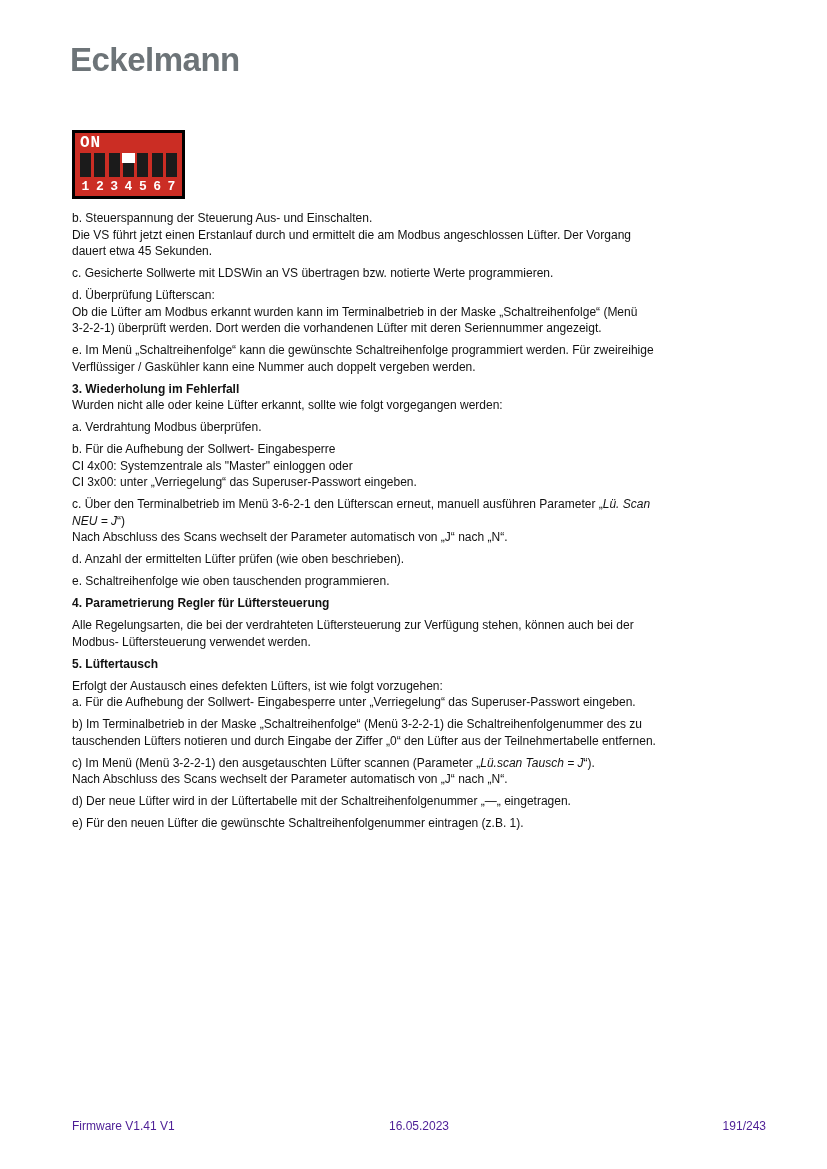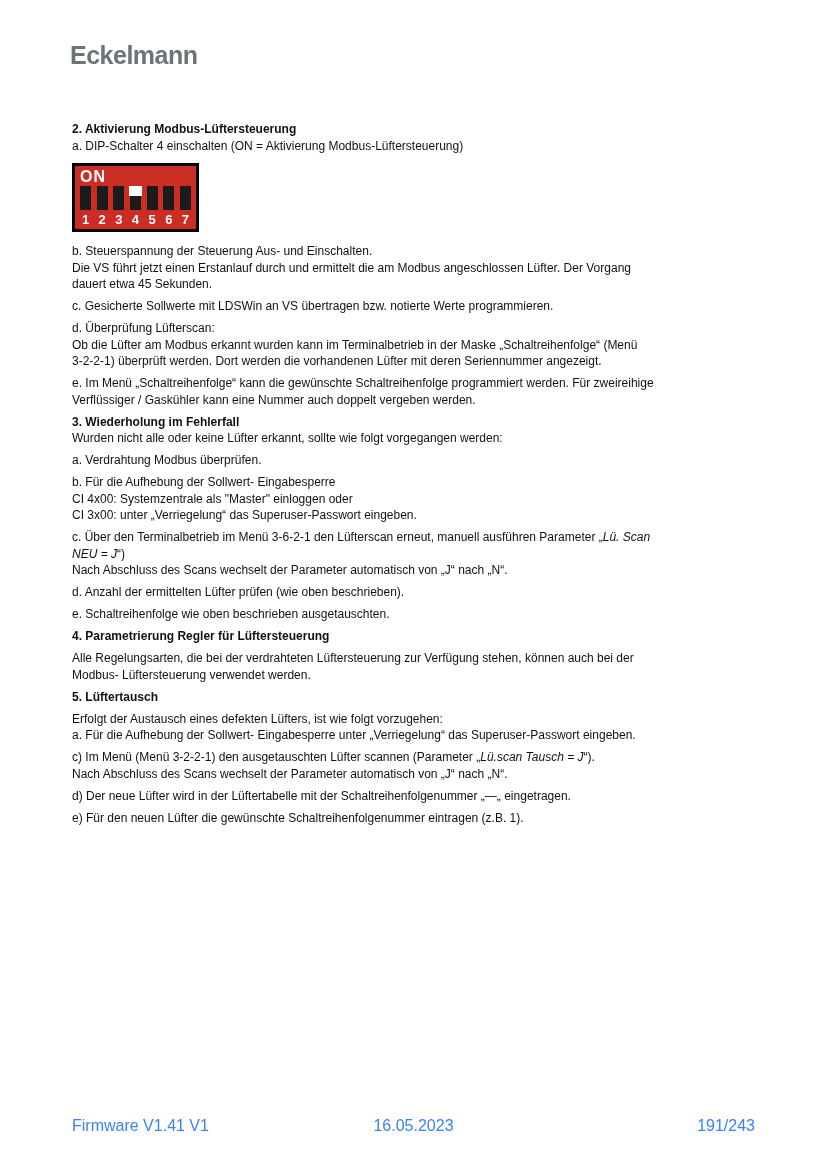--- a/index.html
+++ b/index.html
@@ -7,71 +7,71 @@
     position:relative;
     width:827px;height:1169px;
     margin:0 auto;
     background:#ffffff;
     font-family:"Liberation Sans", sans-serif;
     color:#111;
     overflow:hidden;
   }
   .logo{
     position:absolute;left:70px;top:41px;
-    font-size:25px;font-weight:bold;
+    font-size:33px;font-weight:bold;
     letter-spacing:-0.5px;
     color:#6d7478;
   }
   .content{
     position:absolute;left:72px;top:121px;width:692px;
     font-size:12px;line-height:16.5px;
   }
   .para{margin:0 0 5.5px 0;}
   .bold{font-weight:bold;}
   .italic{font-style:italic;}
 
   
   .dip{
     box-sizing:border-box;
-    width:127px;height:69px;
+    width:113px;height:69px;
     border:3px solid #000;
     background:#cb2d24;
     padding:2px 5px 0 5px;
     margin:9px 0 11px 0;
+    font-family:Liberation Mono, monospace;
   }
   .dip-label{
     display:block;
     color:#fff;font-weight:bold;
     font-size:16px;line-height:17px;
     letter-spacing:1px;
   }
   .dip-slots{display:flex;justify-content:space-between;margin-top:1px;height:24px;}
   .dip-slot{position:relative;width:11px;height:24px;background:#1b1b1b;}
   .dip-handle{position:absolute;left:-1px;top:0;width:13px;height:10px;background:#fff;}
   .dip-nums{display:flex;justify-content:space-between;margin-top:3px;}
   .dip-num{width:11px;text-align:center;color:#fff;font-weight:bold;font-size:13px;line-height:13px;}
 
   
   .footer{
-    position:absolute;left:72px;right:72px;top:1118px;
-    font-size:16px;line-height:16px;color:#3b82f6;
+    position:absolute;left:72px;right:61px;top:1118px;
+    font-size:12px;line-height:16px;color:#4c1d95;
   }
   .footer-left{float:left;}
   .footer-right{float:right;}
   .footer-center{position:absolute;left:50%;transform:translateX(-50%);}
 </style>
 </head>
 <body>
 
 <div class="page">
 
   <div class="logo">Eckelmann</div>
 
   <div class="content">
-      <p class="para"><span class="bold">2. Aktivierung Modbus-Lüftersteuerung</span><span><br>a. DIP-Schalter 4 einschalten (ON = Aktivierung Modbus-Lüftersteuerung)</span></p>
       <div class="dip">
         <span class="dip-label">ON</span>
         <div class="dip-slots">
           <div class="dip-slot"></div>
           <div class="dip-slot"></div>
           <div class="dip-slot"></div>
           <div class="dip-slot">
             <div class="dip-handle"></div>
           </div>
           <div class="dip-slot"></div>
@@ -90,25 +90,26 @@
       </div>
       <p class="para"><span>b. Steuerspannung der Steuerung Aus- und Einschalten.<br>Die VS führt jetzt einen Erstanlauf durch und ermittelt die am Modbus angeschlossen Lüfter. Der Vorgang<br>dauert etwa 45 Sekunden.</span></p>
       <p class="para"><span>c. Gesicherte Sollwerte mit LDSWin an VS übertragen bzw. notierte Werte programmieren.</span></p>
       <p class="para"><span>d. Überprüfung Lüfterscan:<br>Ob die Lüfter am Modbus erkannt wurden kann im Terminalbetrieb in der Maske „Schaltreihenfolge“ (Menü<br>3-2-2-1) überprüft werden. Dort werden die vorhandenen Lüfter mit deren Seriennummer angezeigt.</span></p>
       <p class="para"><span>e. Im Menü „Schaltreihenfolge“ kann die gewünschte Schaltreihenfolge programmiert werden. Für zweireihige<br>Verflüssiger / Gaskühler kann eine Nummer auch doppelt vergeben werden.</span></p>
       <p class="para"><span class="bold">3. Wiederholung im Fehlerfall</span><span><br>Wurden nicht alle oder keine Lüfter erkannt, sollte wie folgt vorgegangen werden:</span></p>
       <p class="para"><span>a. Verdrahtung Modbus überprüfen.</span></p>
       <p class="para"><span>b. Für die Aufhebung der Sollwert- Eingabesperre<br>CI 4x00: Systemzentrale als "Master" einloggen oder<br>CI 3x00: unter „Verriegelung“ das Superuser-Passwort eingeben.</span></p>
       <p class="para"><span>c. Über den Terminalbetrieb im Menü 3-6-2-1 den Lüfterscan erneut, manuell ausführen Parameter „</span><span class="italic">Lü. Scan<br>NEU = J</span><span>“)<br>Nach Abschluss des Scans wechselt der Parameter automatisch von „J“ nach „N“.</span></p>
       <p class="para"><span>d. Anzahl der ermittelten Lüfter prüfen (wie oben beschrieben).</span></p>
-      <p class="para"><span>e. Schaltreihenfolge wie oben beschrieben ausgetauschten.</span></p>
+      <p class="para"><span>e. Schaltreihenfolge wie oben tauschenden programmieren.</span></p>
       <p class="para"><span class="bold">4. Parametrierung Regler für Lüftersteuerung</span></p>
       <p class="para"><span>Alle Regelungsarten, die bei der verdrahteten Lüftersteuerung zur Verfügung stehen, können auch bei der<br>Modbus- Lüftersteuerung verwendet werden.</span></p>
       <p class="para"><span class="bold">5. Lüftertausch</span></p>
       <p class="para"><span>Erfolgt der Austausch eines defekten Lüfters, ist wie folgt vorzugehen:<br>a. Für die Aufhebung der Sollwert- Eingabesperre unter „Verriegelung“ das Superuser-Passwort eingeben.</span></p>
+      <p class="para"><span>b) Im Terminalbetrieb in der Maske „Schaltreihenfolge“ (Menü 3-2-2-1) die Schaltreihenfolgenummer des zu<br>tauschenden Lüfters notieren und durch Eingabe der Ziffer „0“ den Lüfter aus der Teilnehmertabelle entfernen.</span></p>
       <p class="para"><span>c) Im Menü (Menü 3-2-2-1) den ausgetauschten Lüfter scannen (Parameter „</span><span class="italic">Lü.scan Tausch = J</span><span>“).<br>Nach Abschluss des Scans wechselt der Parameter automatisch von „J“ nach „N“.</span></p>
       <p class="para"><span>d) Der neue Lüfter wird in der Lüftertabelle mit der Schaltreihenfolgenummer „—„ eingetragen.</span></p>
       <p class="para"><span>e) Für den neuen Lüfter die gewünschte Schaltreihenfolgenummer eintragen (z.B. 1).</span></p>
     </div>
 
   <div class="footer">
     <span class="footer-left">Firmware V1.41 V1</span>
     <span class="footer-center">16.05.2023</span>
     <span class="footer-right">191/243</span>
   </div>

